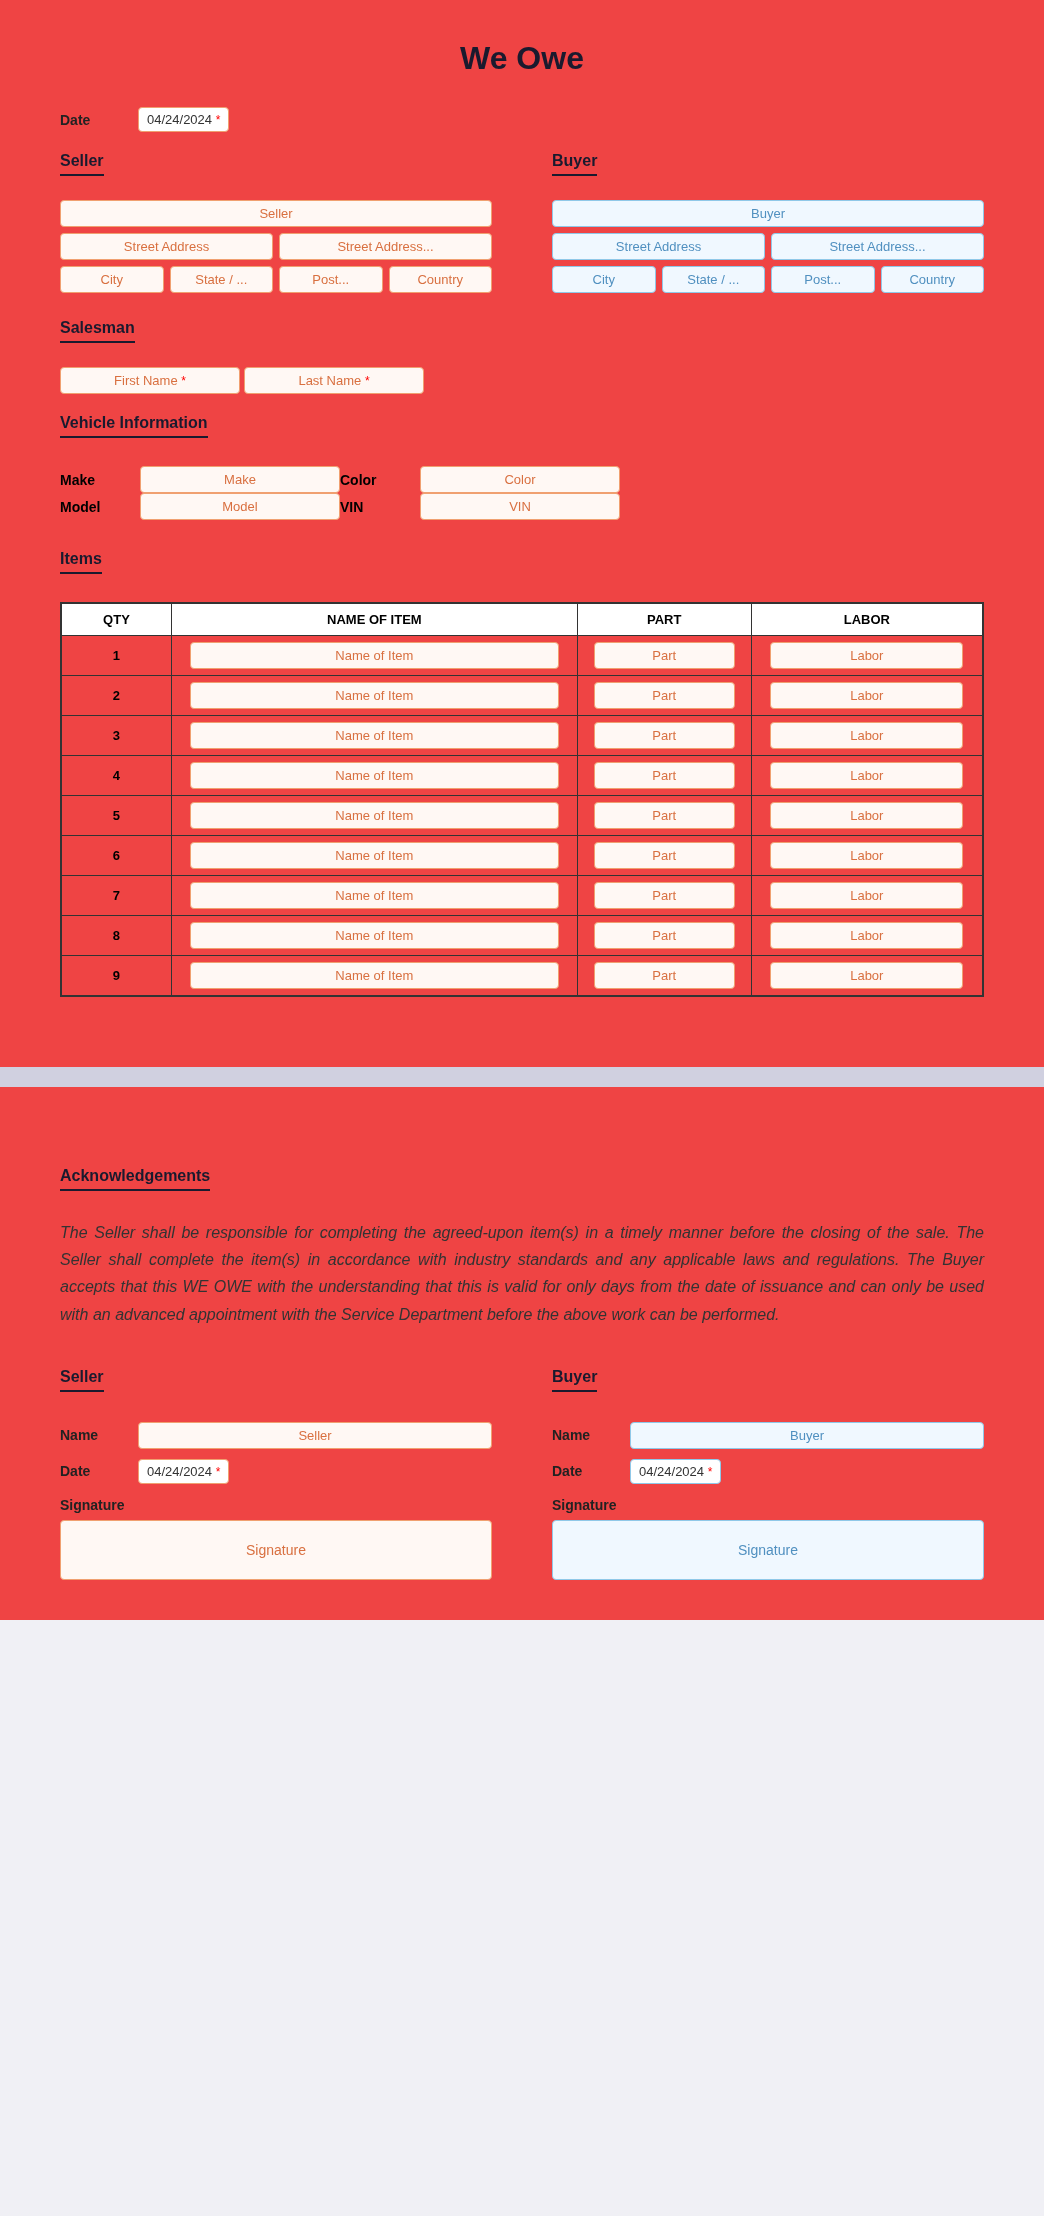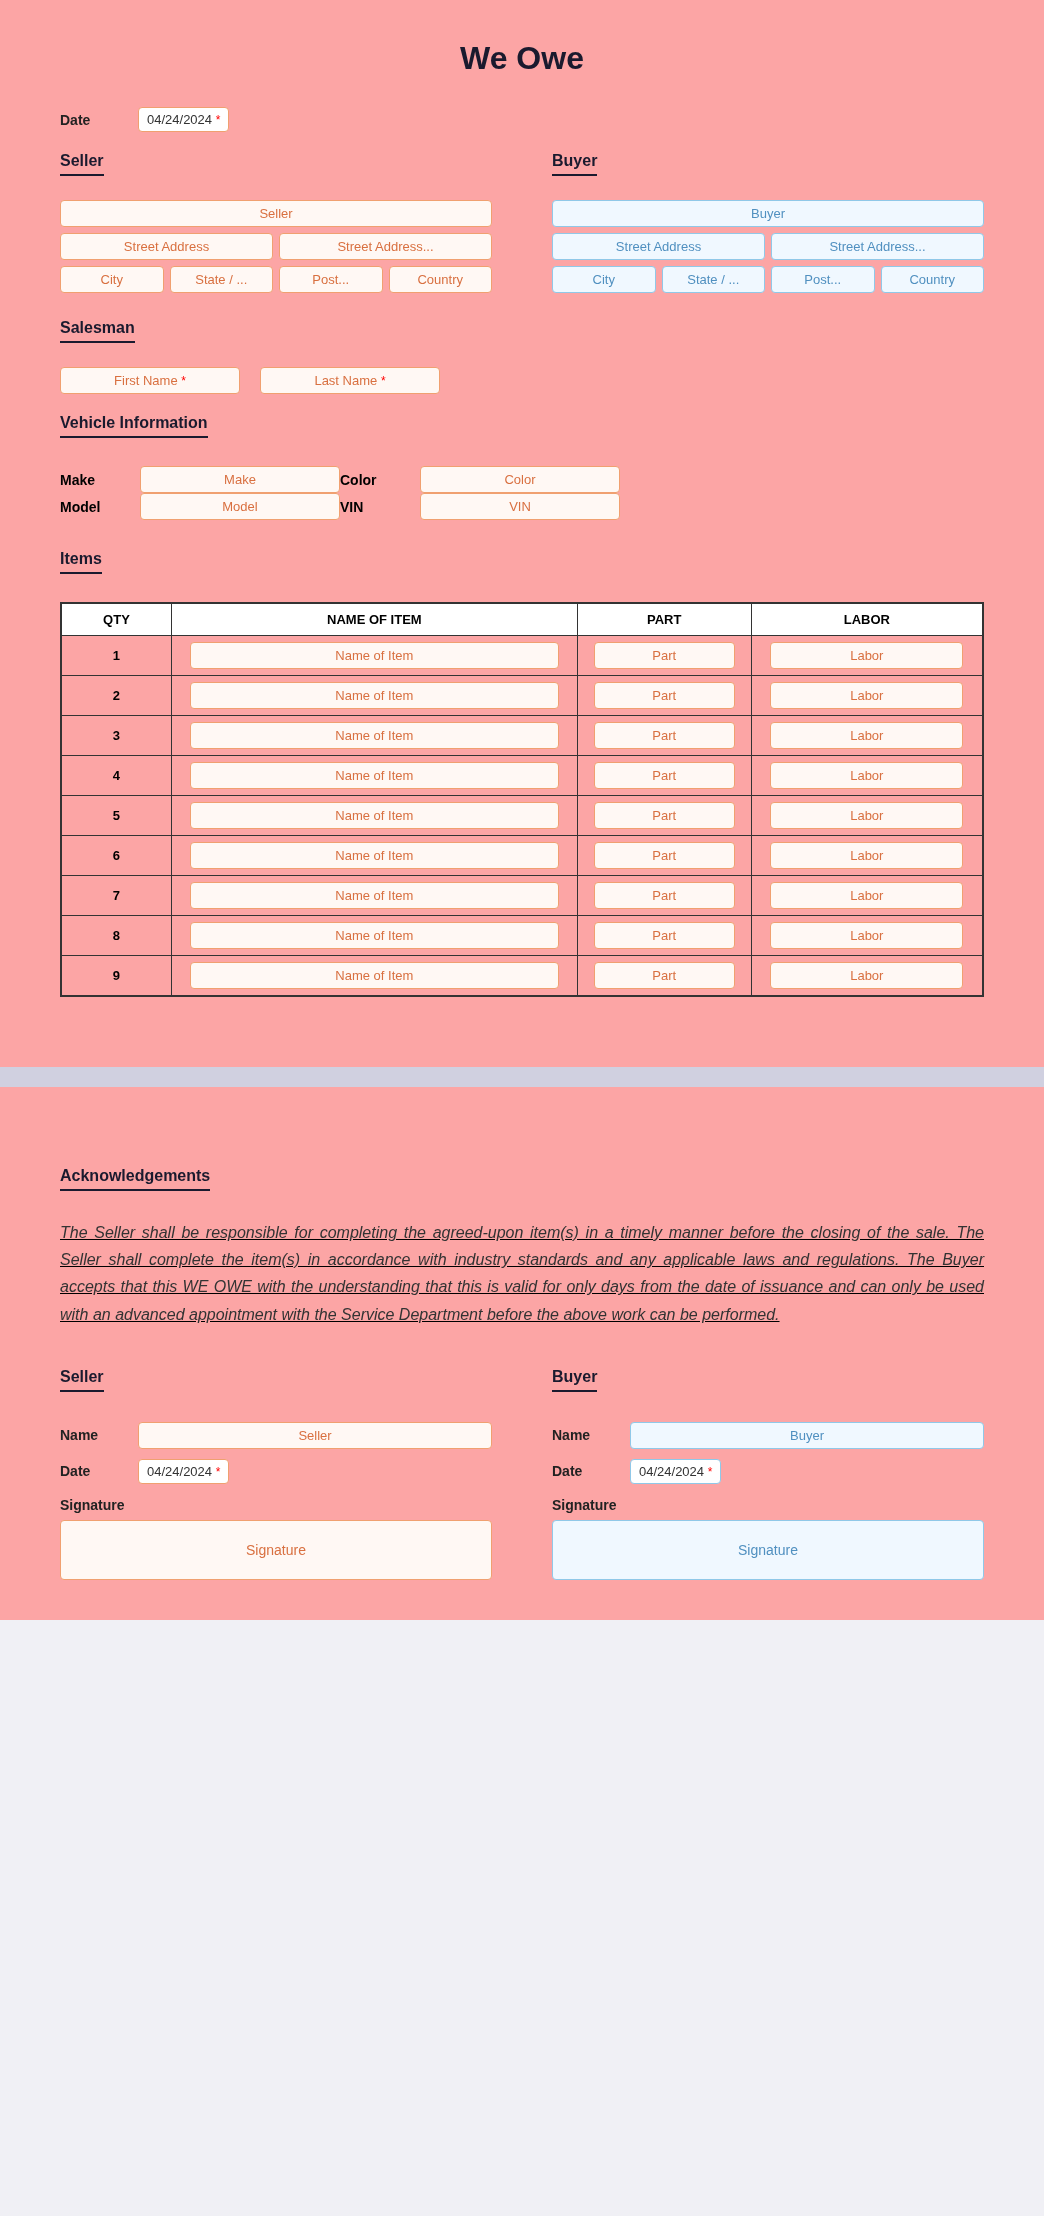--- a/index.html
+++ b/index.html
@@ -1,19 +1,19 @@
 <!DOCTYPE html>
 <html><head>
   <meta charset="utf-8">
   <style>
     * { box-sizing: border-box; margin: 0; padding: 0; }
     body { font-family: Arial, sans-serif; background: #f0f0f5; }
 
     .page {
-      background: #fca5a5;
+      background: #ef4444;
       width: 1044px;
       margin: 0 auto;
       padding: 40px 60px;
     }
 
     .page-title {
       text-align: center;
       font-size: 32px;
       font-weight: 900;
       color: #1a1a2e;
@@ -85,21 +85,21 @@
     }
 
     .address-row {
       display: flex;
       gap: 6px;
       margin-bottom: 6px;
     }
 
     .salesman-row {
       display: flex;
-      gap: 20px;
+      gap: 4px;
       margin-bottom: 20px;
     }
 
     .vehicle-section {
       margin-bottom: 30px;
     }
 
     .vehicle-grid {
       display: grid;
       grid-template-columns: 80px 200px 80px 200px;
@@ -156,21 +156,20 @@
 
     .separator {
       height: 20px;
       background: #d0d0e0;
       margin: 0 -60px;
     }
 
     .acknowledgements-section {
       padding-top: 40px;
       margin-bottom: 30px;
-      text-decoration: underline;
     }
 
     .ack-text {
       font-style: italic;
       font-size: 16px;
       line-height: 1.7;
       text-align: justify;
       color: #333;
       margin-top: 14px;
     }

